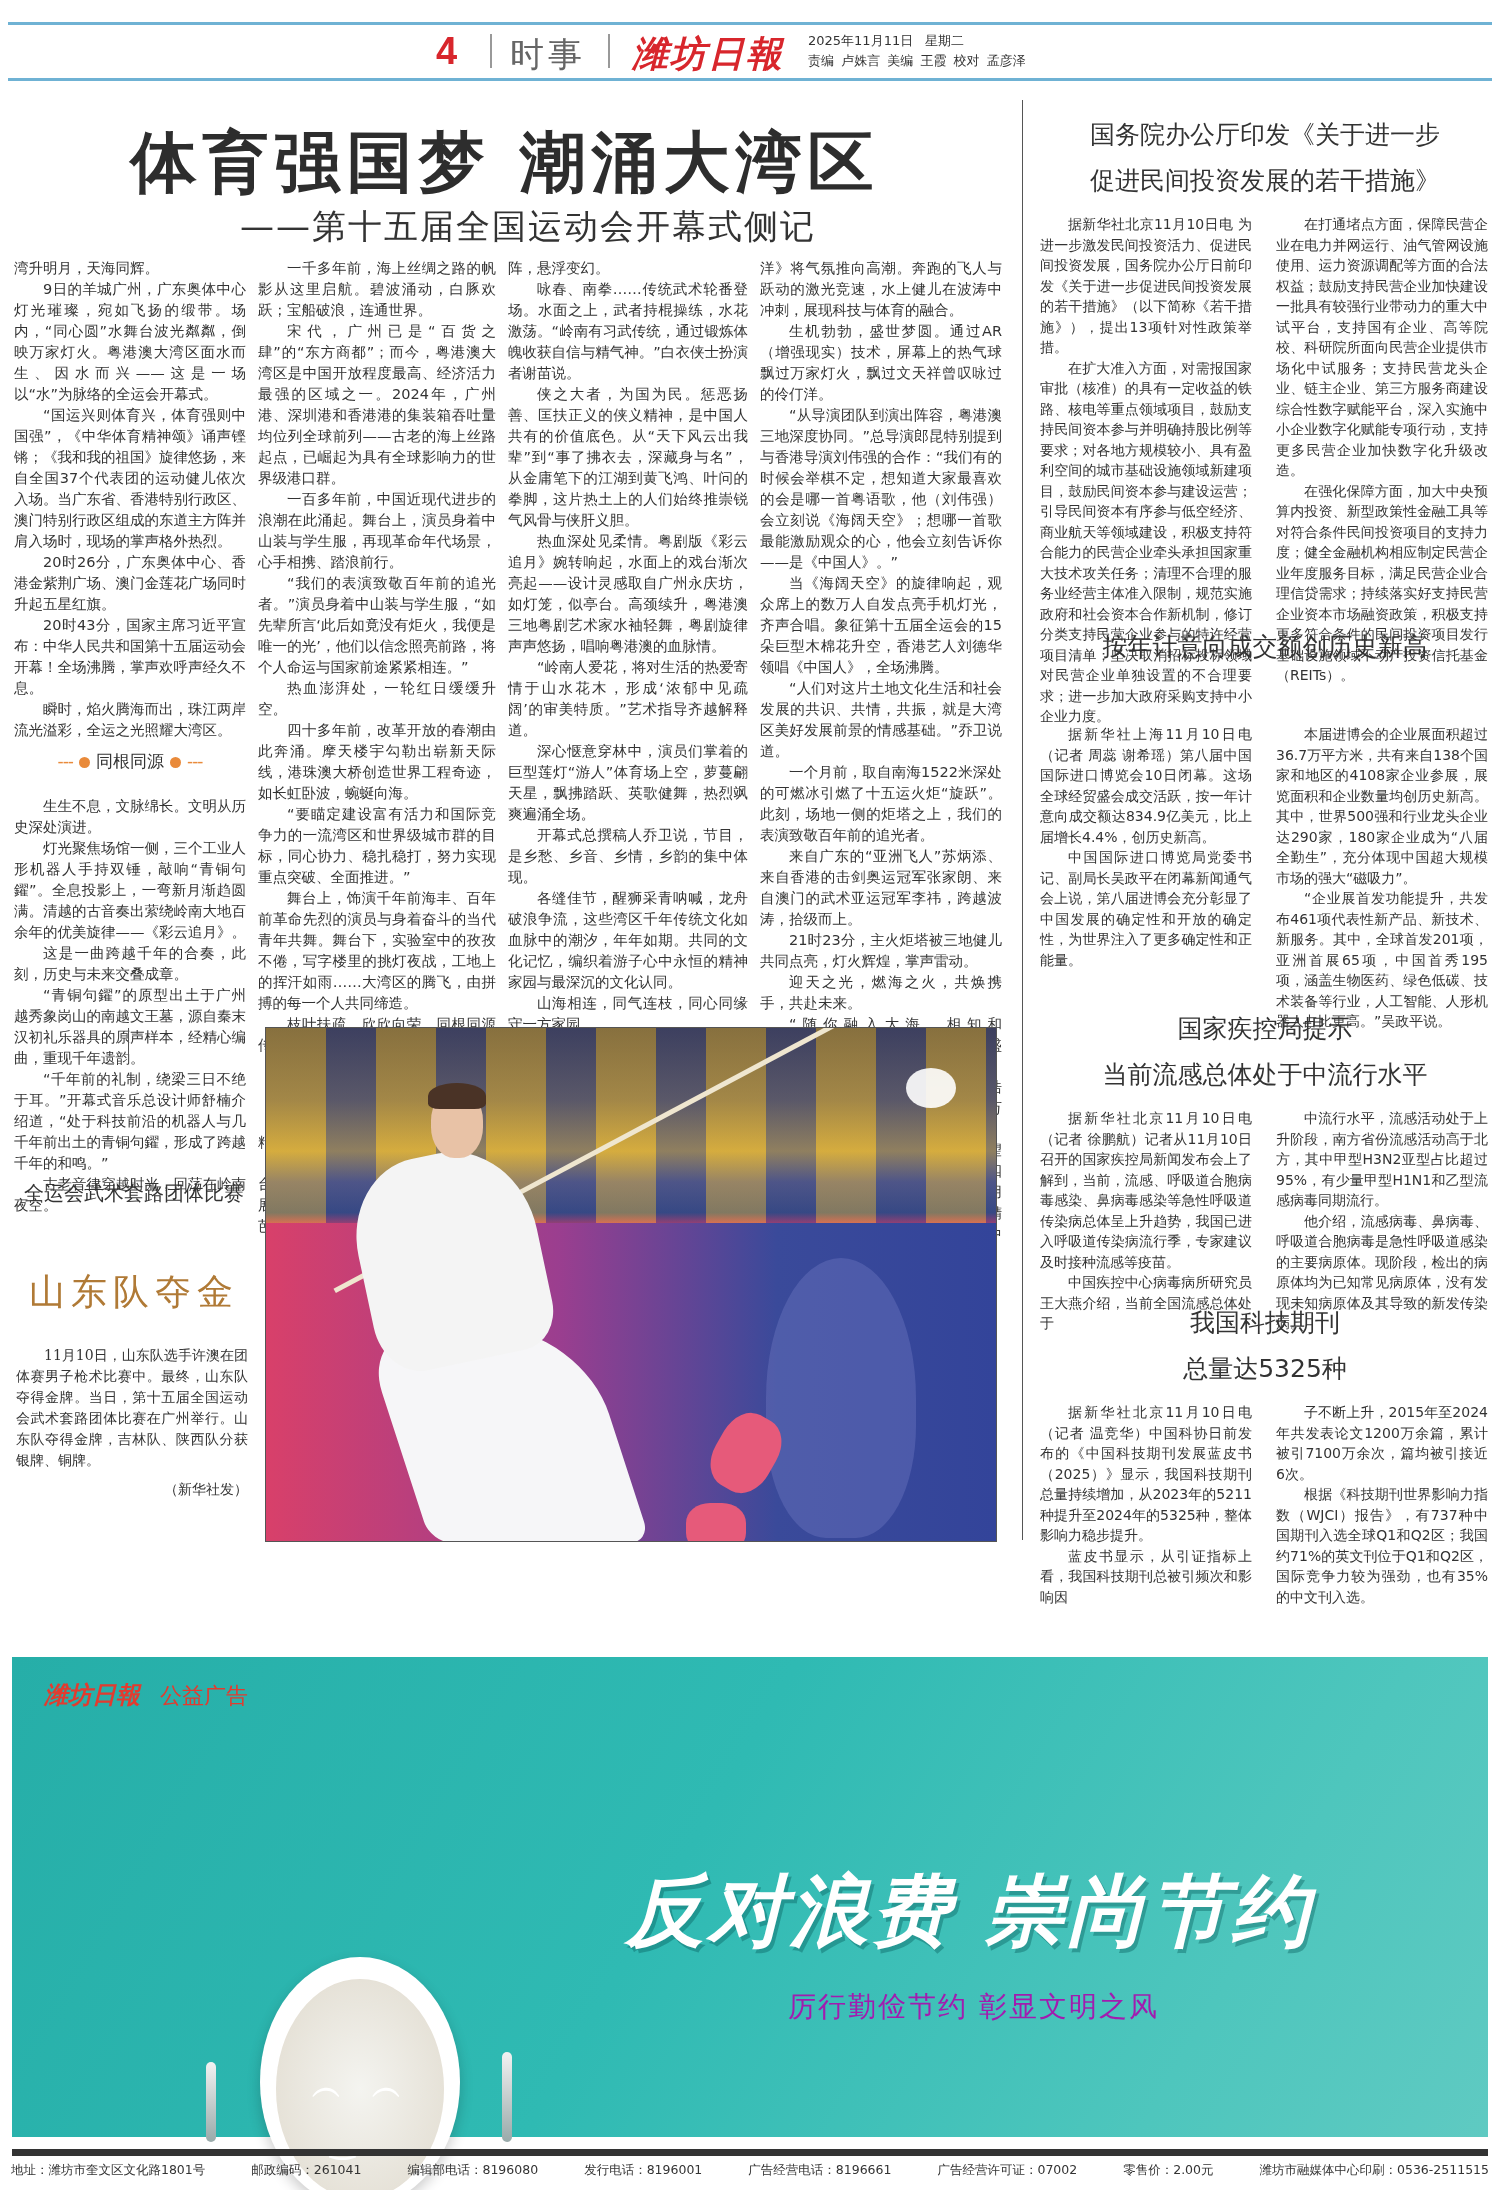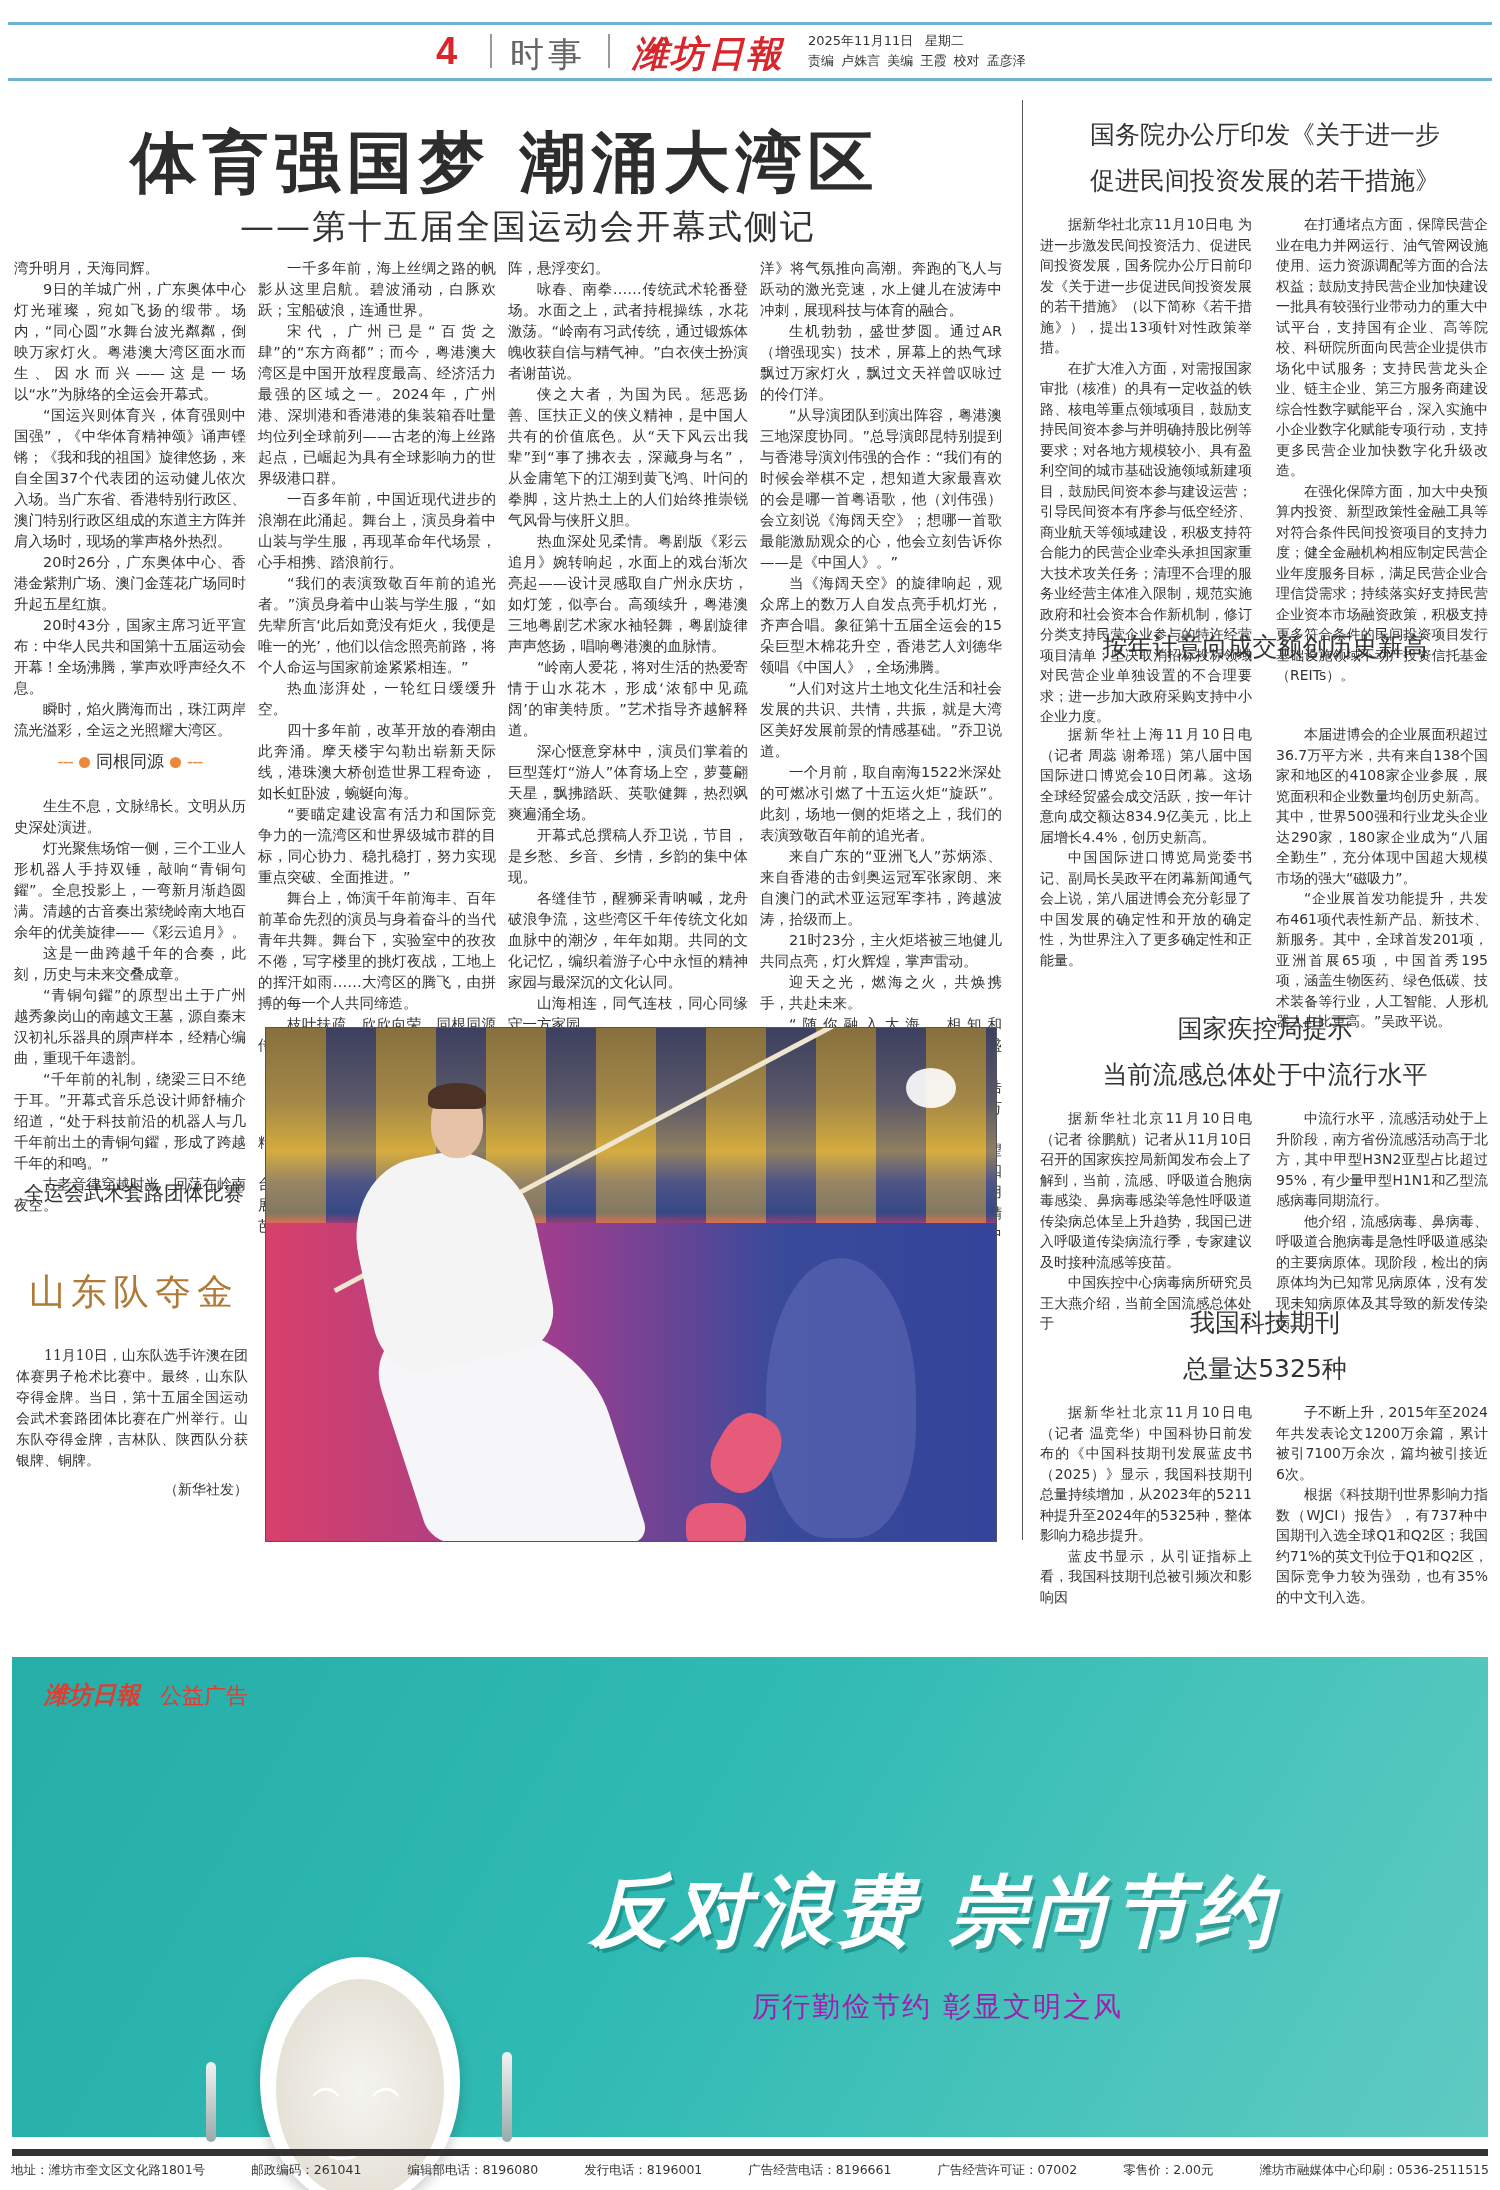--- a/index.html
+++ b/index.html
@@ -1,18 +1,18 @@
 <!DOCTYPE html>
 <html><head>
 <meta charset="utf-8">
 <style>
   * { box-sizing: border-box; margin: 0; padding: 0; }
   html, body { width: 1500px; height: 2190px; background: #ffffff; overflow: hidden; }
   body { position: relative; font-family: "DejaVu Sans", "Liberation Sans", sans-serif; color: #2b2b2b; }
-  .abs { position: absolute; }
+  .abs { position: absolute; margin-left: 36px; }
   .rule-blue { position: absolute; left: 8px; right: 8px; height: 3px; background: #6fb2d4; }
   
   .mast { position: absolute; top: 30px; left: 0; width: 1500px; height: 45px; }
   .mast .pg { position: absolute; left: 436px; top: 0; font-size: 38px; font-weight: bold; color: #d8262c; font-family: "Liberation Sans", sans-serif; }
   .mast .bar1 { position: absolute; left: 490px; top: 4px; width: 2px; height: 34px; background: #999; }
   .mast .sec { position: absolute; left: 510px; top: 2px; font-size: 34px; color: #666; letter-spacing: 4px; }
   .mast .bar2 { position: absolute; left: 608px; top: 4px; width: 2px; height: 34px; background: #999; }
   .mast .logo { position: absolute; left: 632px; top: 0; font-size: 36px; color: #d8262c; font-family: "DejaVu Serif", serif; font-style: italic; font-weight: bold; letter-spacing: 2px; }
   .mast .date { position: absolute; left: 808px; top: 2px; font-size: 13px; color: #333; }
   .mast .weekday { position: absolute; left: 925px; top: 2px; font-size: 13px; color: #333; }

